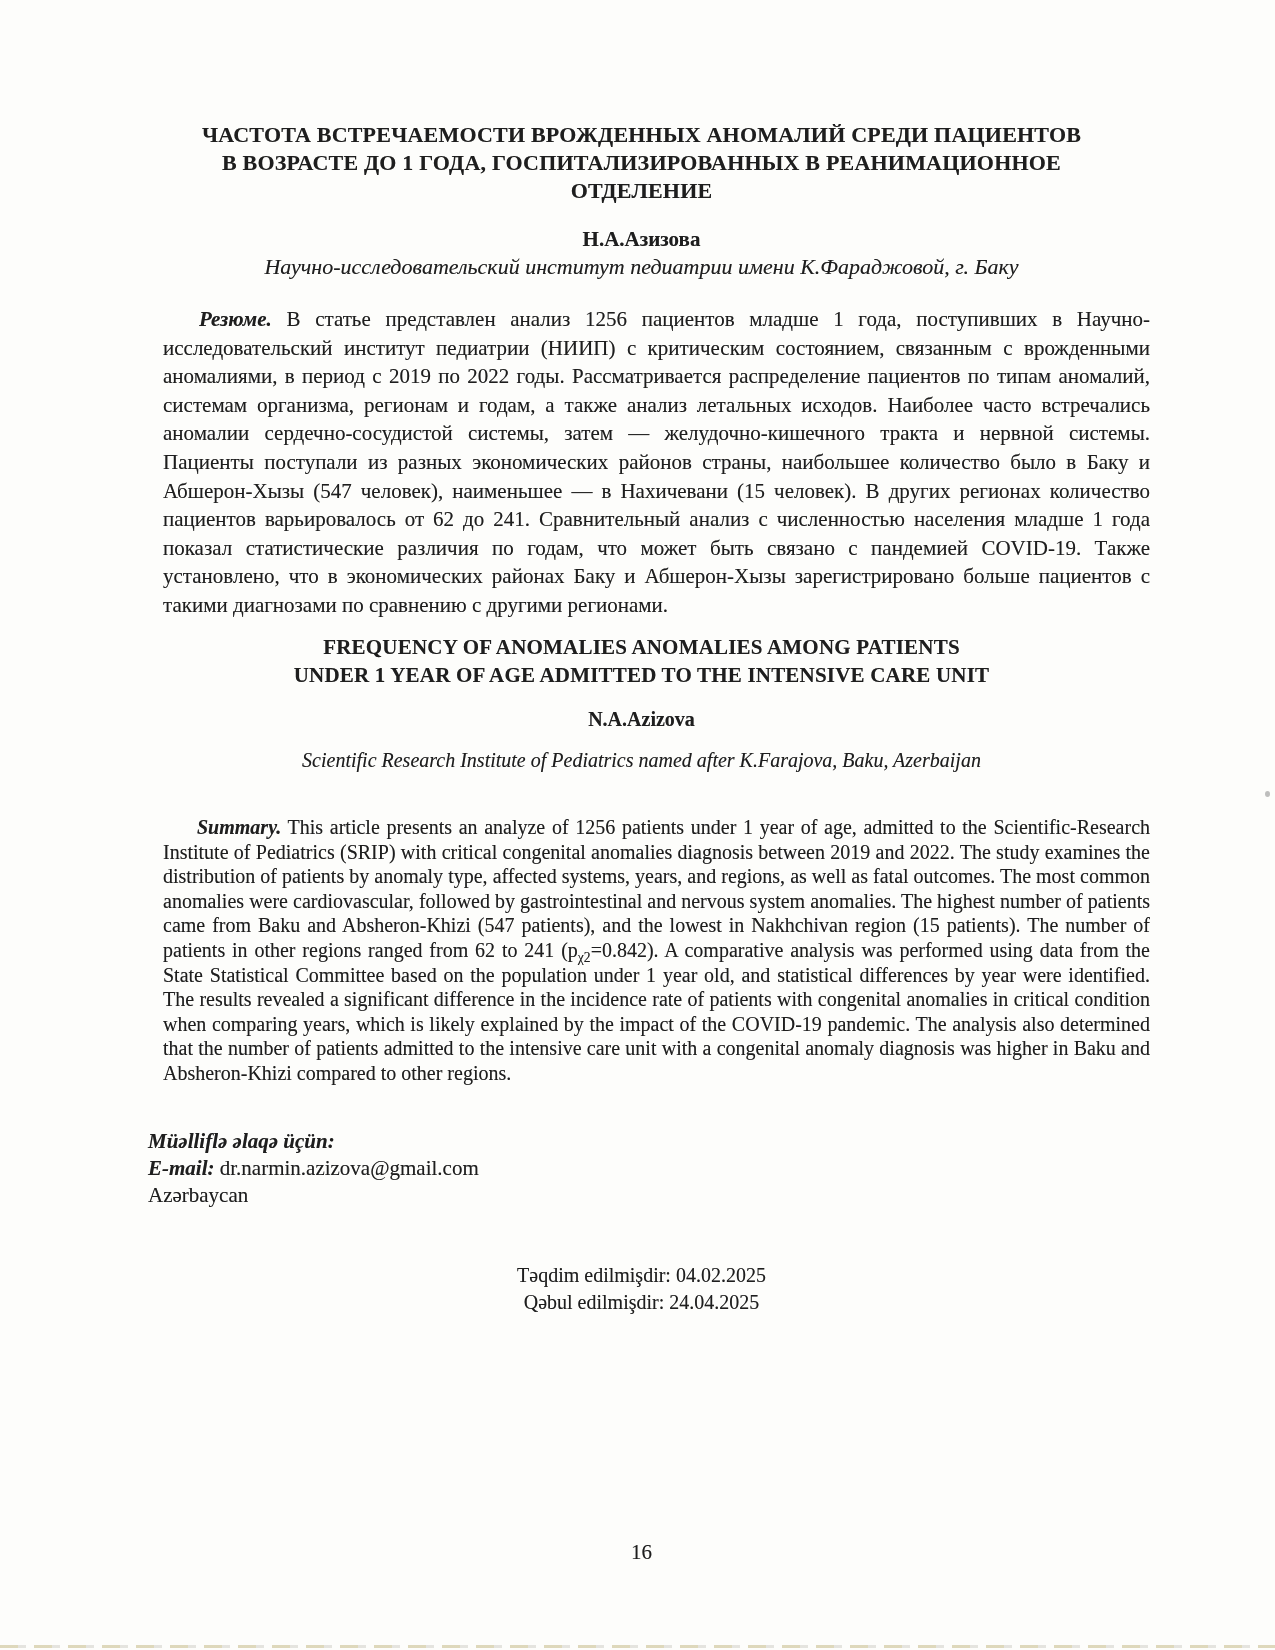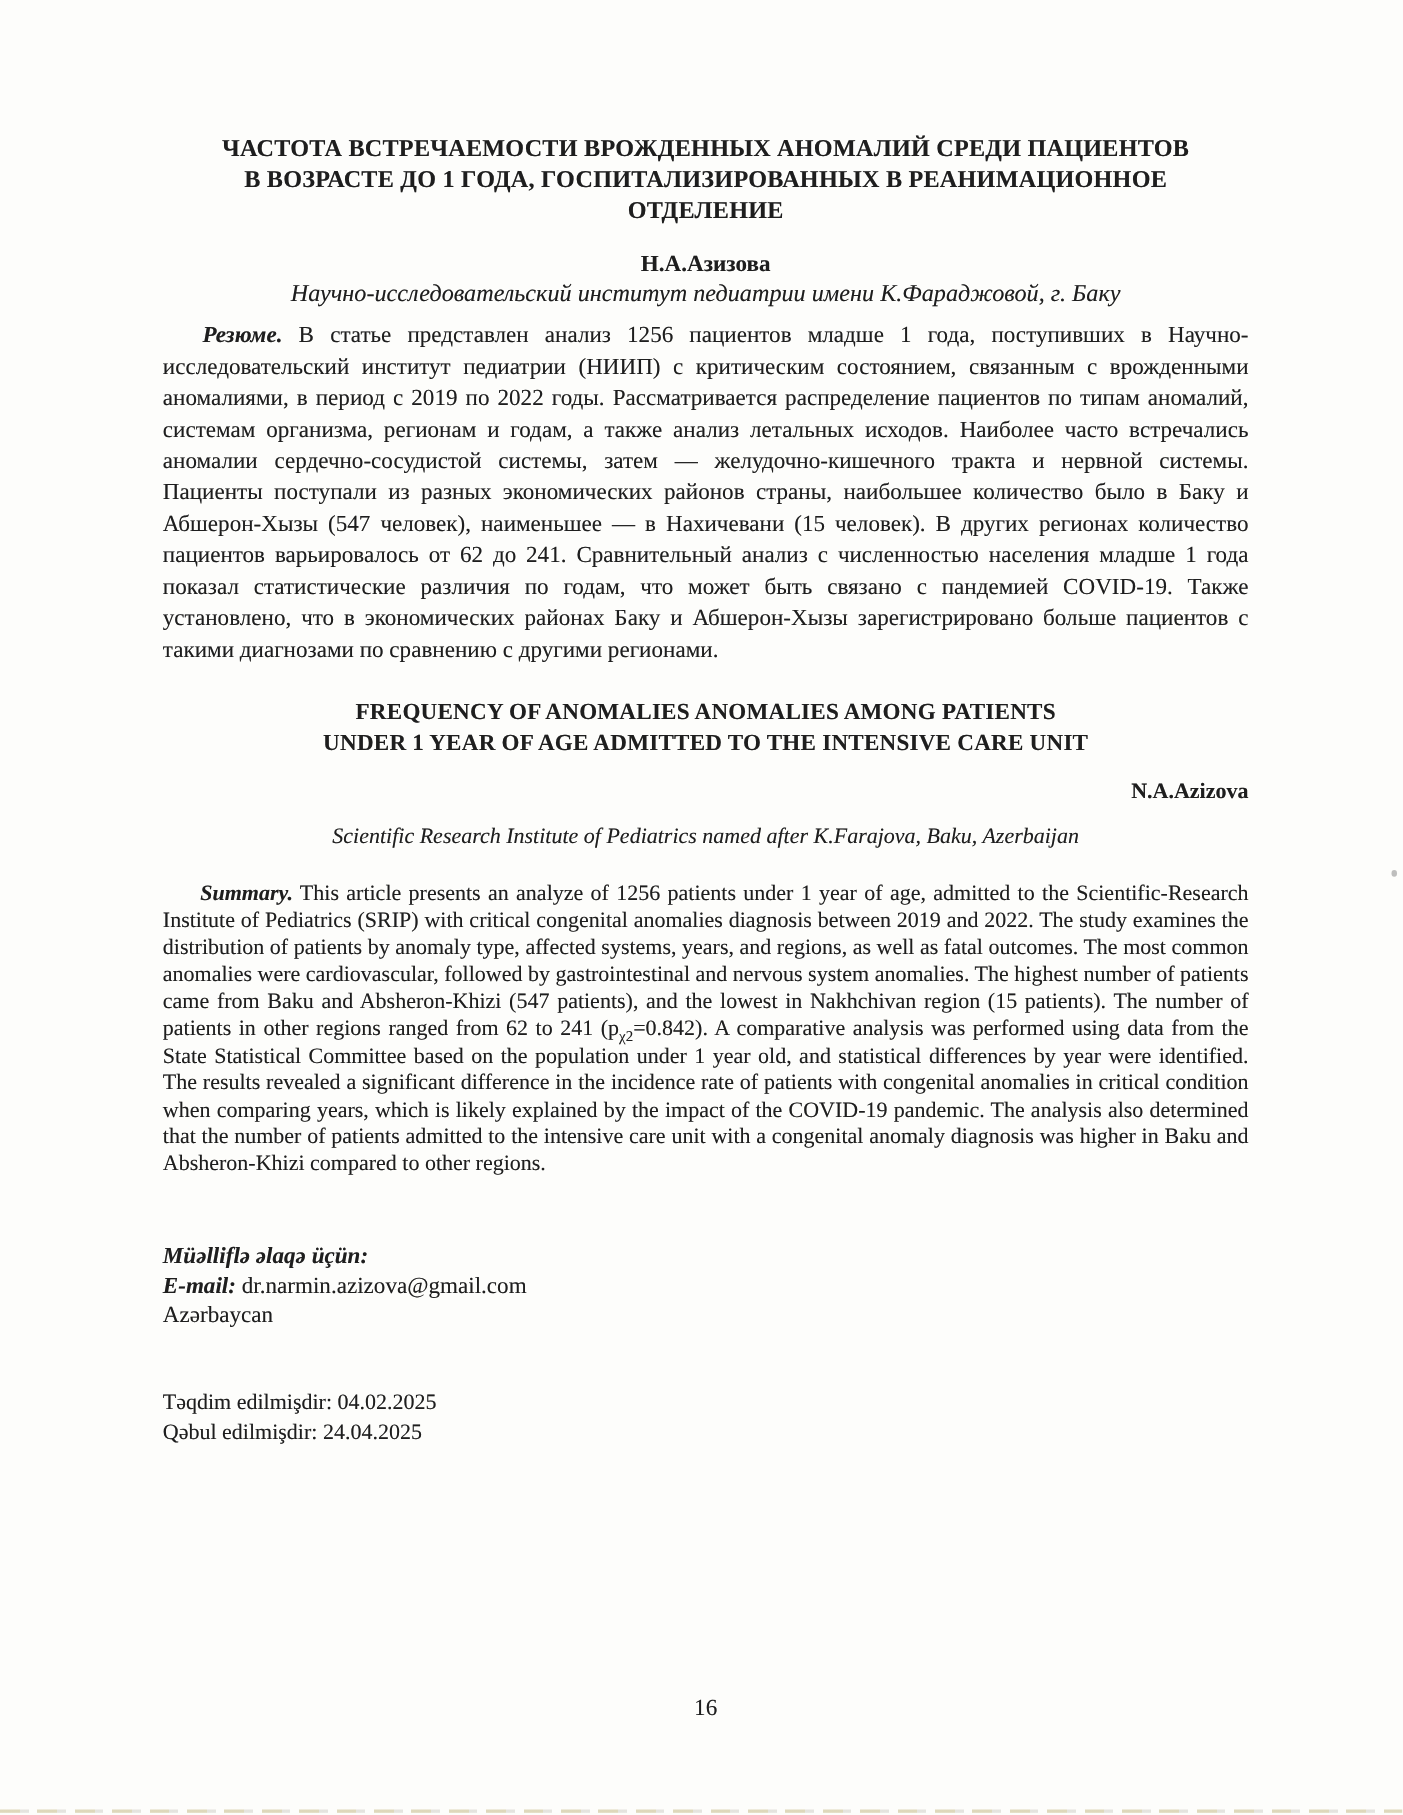--- a/index.html
+++ b/index.html
@@ -7,40 +7,40 @@
   body {
     width: 1275px; height: 1650px;
     position: relative;
     background: #fdfdfb;
     color: #1e1e1e;
     font-family: "Liberation Serif", serif;
     text-shadow: 0 0 0.5px rgba(40,40,40,.45);
     overflow: hidden;
   }
   .blk { position: absolute; left: 148px; width: 987px; }
-  .para { margin: 0; text-align: justify; }
+  .para { margin: 15px; text-align: justify; }
   .lead { font-weight: 700; font-style: italic; }
 
   .ru-title { top: 121px; font-size: 22px; line-height: 28px; font-weight: 700; text-align: center; letter-spacing: .2px; }
   .ru-author { top: 227px; font-size: 21px; font-weight: 700; text-align: center; }
   .ru-affil  { top: 254px; font-size: 22px; font-style: italic; text-align: center; }
   .ru-abstract { top: 290px; font-size: 21px; line-height: 28.6px; text-indent: 36px; }
 
   .en-title { top: 633px; font-size: 21px; line-height: 28px; font-weight: 700; text-align: center; letter-spacing: .2px; }
-  .en-author { top: 708px; font-size: 20px; font-weight: 700; text-align: right; }
+  .en-author { top: 708px; font-size: 20px; font-weight: 700; text-align: center; }
   .en-affil  { top: 733px; font-size: 20px; font-style: italic; text-align: center; margin-top: 16px; }
   .en-summary { top: 800px; font-size: 20px; line-height: 24.6px; text-indent: 34px; }
   sub.chi { font-size: 68%; line-height: 0; }
 
   .contact { top: 1128px; font-size: 21px; line-height: 27px; }
   .contact-heading { font-weight: 700; font-style: italic; }
   .contact-affil-line1 { text-align: justify; text-align-last: justify; }
   .contact-bold { font-weight: 700; }
 
-  .dates { top: 1262px; font-size: 20px; line-height: 27px; text-align: left; }
+  .dates { top: 1262px; font-size: 20px; line-height: 27px; text-align: center; }
 
   .page-num { top: 1540px; font-size: 21px; text-align: center; }
 
   .speck {
     position: absolute; left: 1265px; top: 791px;
     width: 5px; height: 6px; border-radius: 50%;
     background: #8a8a8a; opacity: .55;
   }
   .scan-edge {
     position: absolute; left: 0; right: 0; bottom: 2px; height: 3px;

